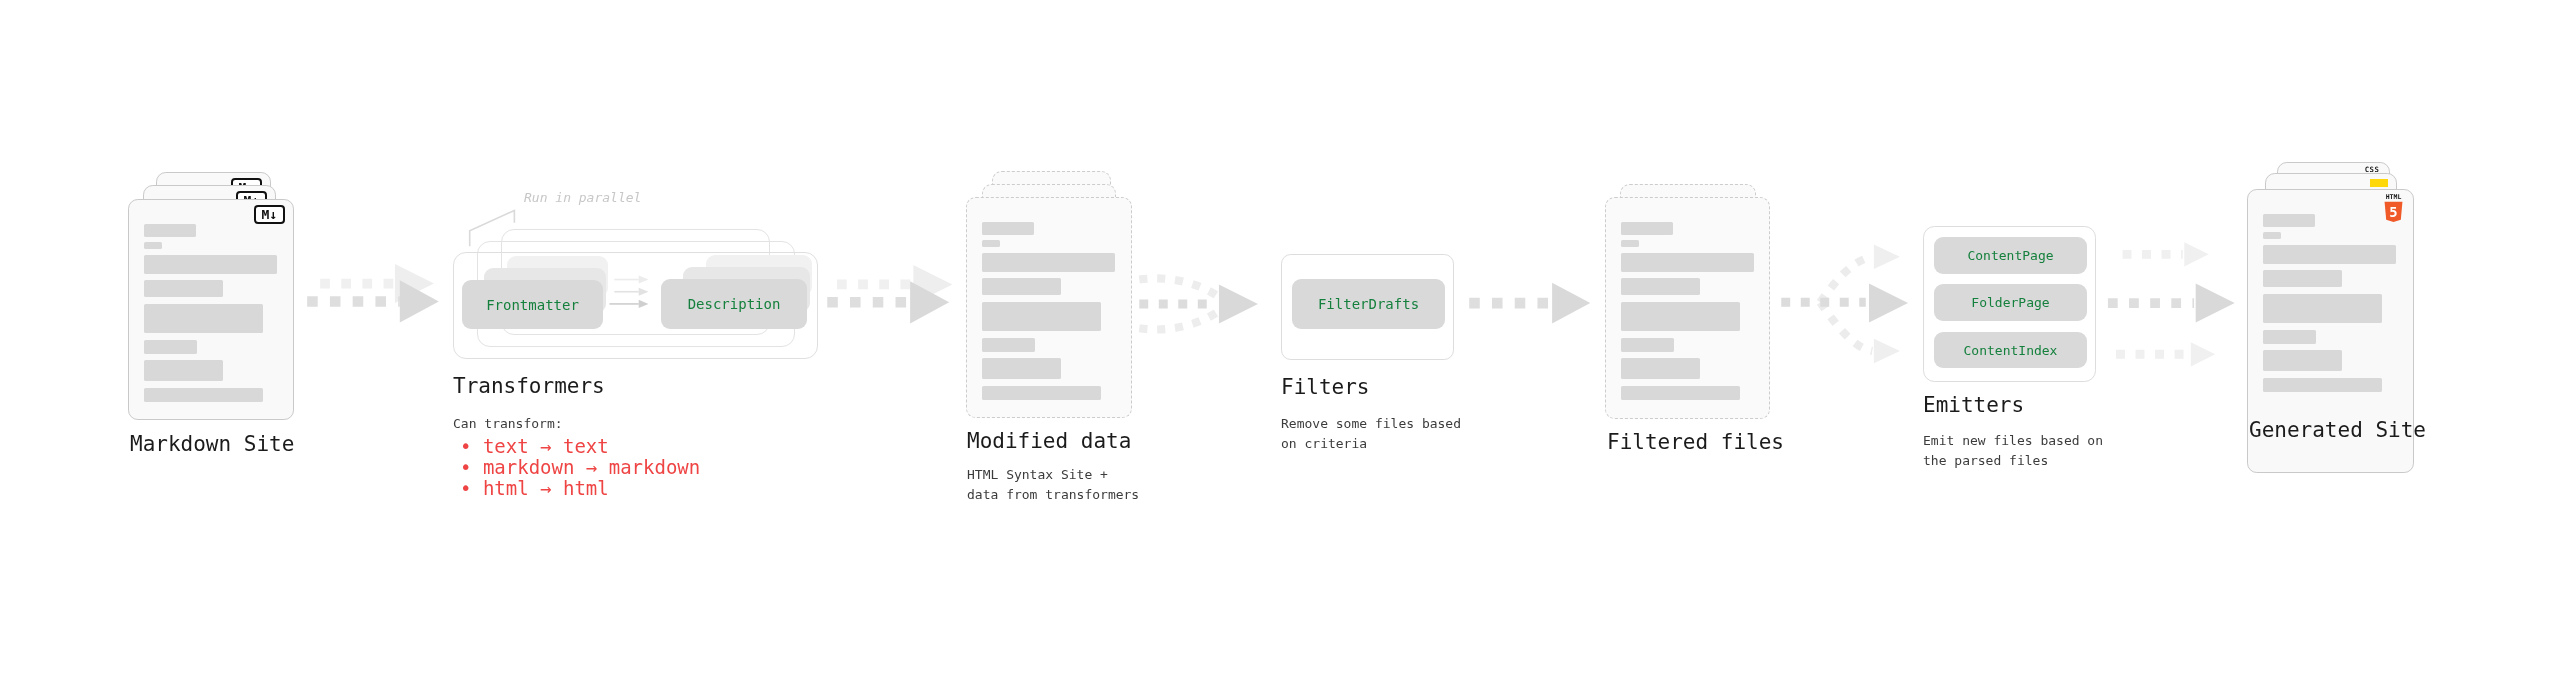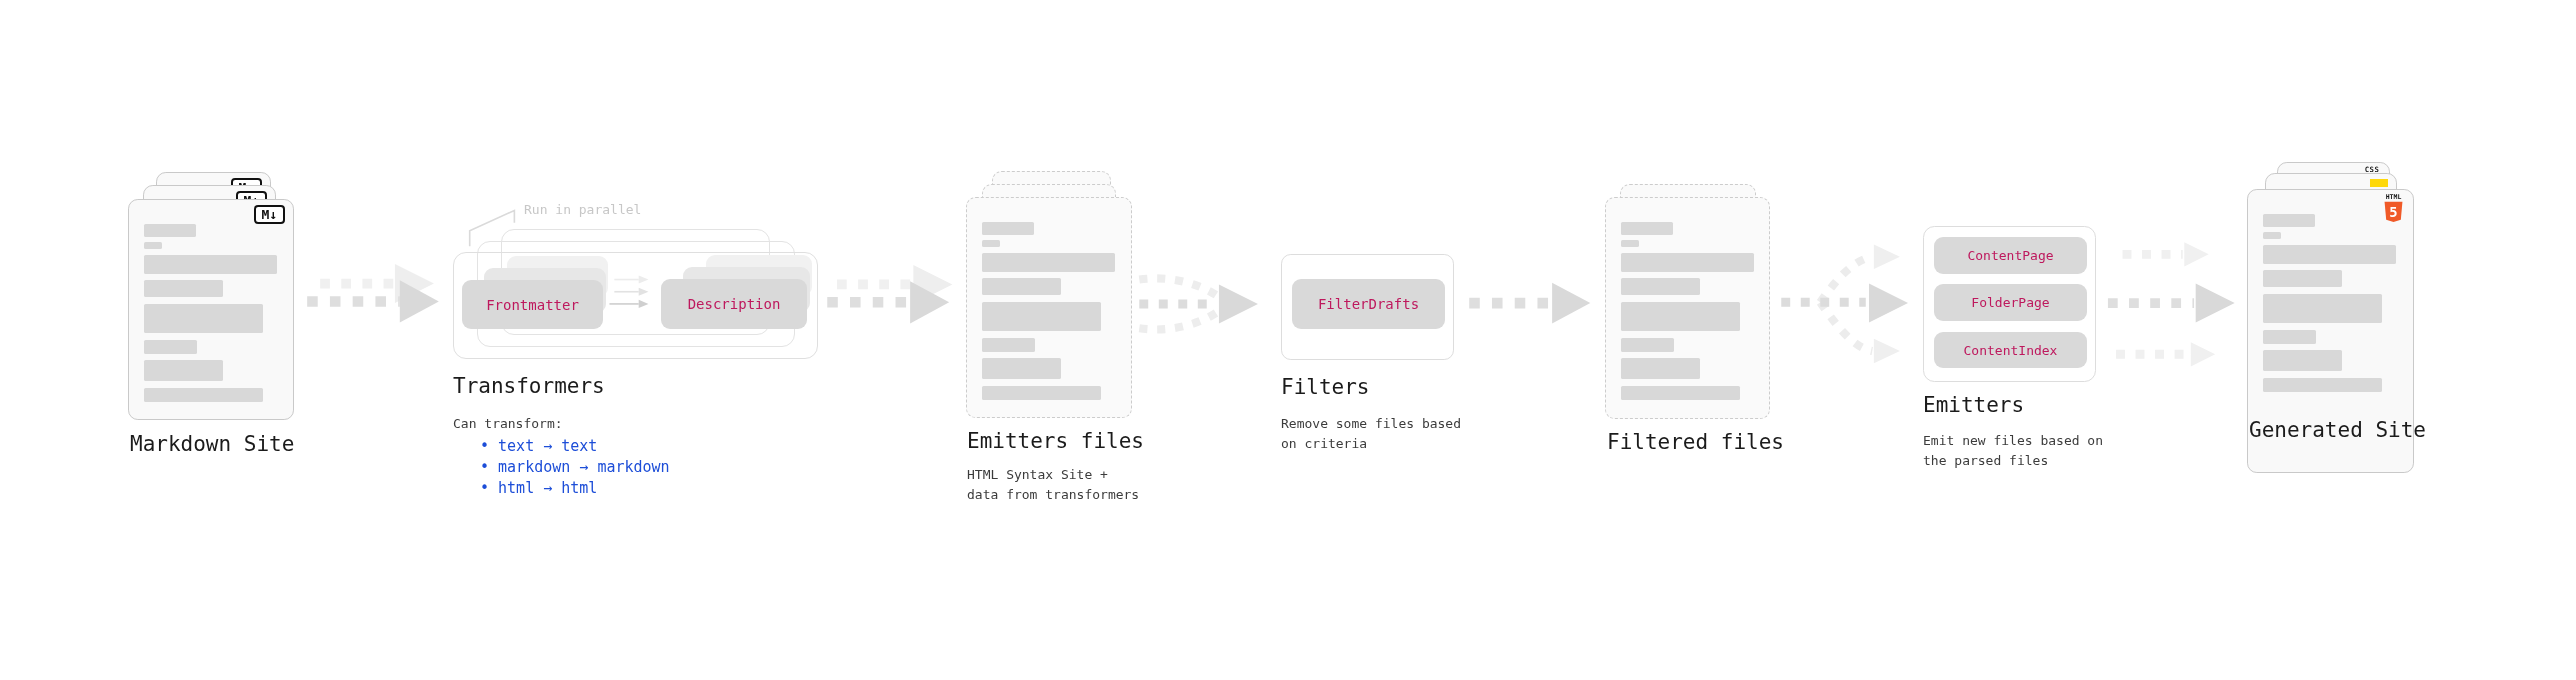--- a/index.html
+++ b/index.html
@@ -36,21 +36,21 @@
   .d-gen-f{left:2247px;top:189px;width:167px;height:284px}
   .d-gen-m{left:2265px;top:173px;width:132px;height:220px}
   .d-gen-b{left:2277px;top:162px;width:113px;height:220px}
 
   
   .t-box{position:absolute;border:1.6px solid #e3e3e3;border-radius:13px;box-sizing:border-box;}
   .t-b-back {left:501px;top:229px;width:269px;height:106px}
   .t-b-mid  {left:477px;top:241px;width:318px;height:106px}
   .t-b-front{left:453px;top:252px;width:365px;height:107px;border-color:#dfdfdf}
 
-  .pill{position:absolute;background:#d9d9d9;border-radius:9px;color:#be185d;font-size:14px;
+  .pill{position:absolute;background:#d9d9d9;border-radius:9px;color:#15803d;font-size:14px;
         display:flex;align-items:center;justify-content:center;box-sizing:border-box;}
   .pill.g1{background:#e7e7e7}.pill.g2{background:#f1f1f1}
   .p-fm-g2{left:507px;top:256px;width:101px;height:41px}
   .p-fm-g1{left:484px;top:268px;width:122px;height:45px}
   .p-fm   {left:462px;top:280px;width:141px;height:49px}
   .p-de-g2{left:706px;top:255px;width:106px;height:41px}
   .p-de-g1{left:683px;top:267px;width:127px;height:45px}
   .p-de   {left:661px;top:279px;width:146px;height:50px}
 
   .f-box{position:absolute;left:1281px;top:254px;width:173px;height:106px;border:1.6px solid #ddd;
@@ -65,22 +65,22 @@
 
   
   .lbl{position:absolute;font-size:21px;color:#1b1b1b;white-space:nowrap;}
   .lbl-md {left:130px;top:432px}.lbl-tr{left:453px;top:374px}.lbl-mod{left:967px;top:429px}
   .lbl-fil{left:1281px;top:375px}.lbl-fd{left:1607px;top:430px}.lbl-em{left:1923px;top:393px}
   .lbl-gen{left:2249px;top:418px}
   .sub{position:absolute;font-size:13px;line-height:20.3px;color:#3c3c3c;white-space:pre-line;}
   .sub-tr {left:453px;top:414px}
   .sub-mod{left:967px;top:465px}.sub-fil{left:1281px;top:414px}
   .sub-em {left:1923px;top:431px}.sub-gen{left:2249px;top:455px}
-  .bullets{position:absolute;left:480px;top:436px;font-size:15px;line-height:21px;color:#1d4ed8;}
-  .annotation{position:absolute;left:524px;top:202px;font-size:13px;color:#c7c7c7;white-space:nowrap;}
+  .bullets{position:absolute;left:460px;top:436px;font-size:19px;line-height:21px;color:#ef4444;}
+  .annotation{position:absolute;left:524px;top:190px;font-size:13px;color:#c7c7c7;white-space:nowrap;font-style:italic;}
 </style>
 </head>
 <body>
 
 <div class="canvas">
 
   <svg class="arrows" width="2576" height="681" viewBox="0 0 3170 838">
 
     <g>
       <line x1="394" y1="349" x2="486" y2="349" stroke="#f0f0f0" stroke-width="12" stroke-dasharray="12 14"></line>
@@ -180,21 +180,21 @@
   <div class="doc dashed d-mod-f">
     <i class="bar b1"></i>
       <i class="bar b2"></i>
       <i class="bar b3"></i>
       <i class="bar b4"></i>
       <i class="bar b5"></i>
       <i class="bar b6"></i>
       <i class="bar b7"></i>
       <i class="bar b8"></i>
   </div>
-  <div class="lbl lbl-mod">Emitters files</div>
+  <div class="lbl lbl-mod">Modified data</div>
   <div class="sub sub-mod">HTML Syntax Site +
 data from transformers</div>
 
   <div class="f-box"></div>
   <div class="pill p-filter">FilterDrafts</div>
   <div class="lbl lbl-fil">Filters</div>
   <div class="sub sub-fil">Remove some files based
 on criteria</div>
 
   <div class="doc dashed d-fil-m"></div>

